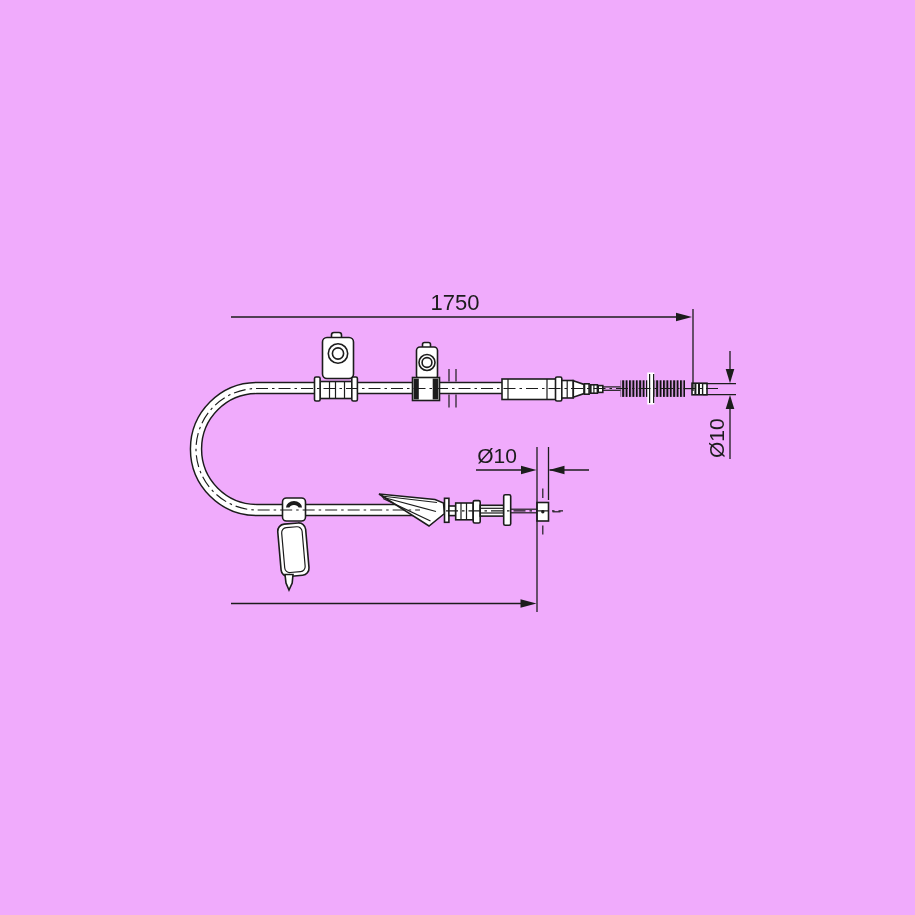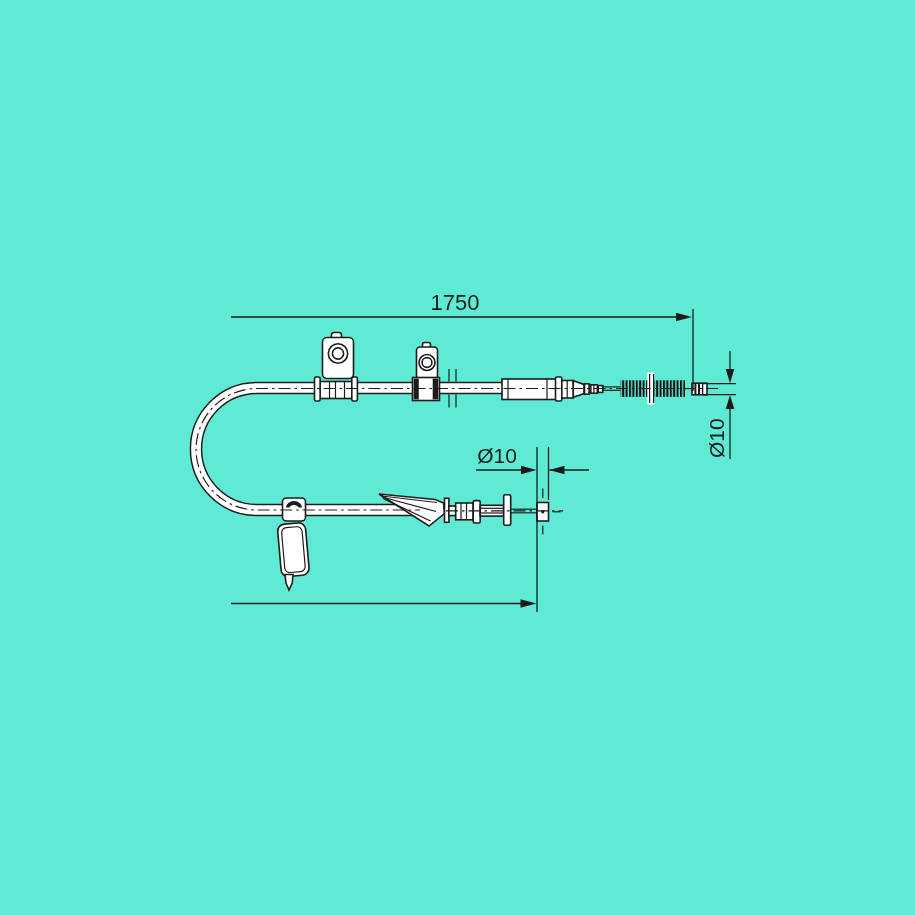--- a/index.html
+++ b/index.html
@@ -6,21 +6,21 @@
     margin: 0;
     padding: 0;
     background: #ffffff;
     width: 915px;
     height: 915px;
     overflow: hidden;
   }
   .canvas-wrap {
     width: 915px;
     height: 915px;
-    background: #5eead4;
+    background: #f0abfc;
     text-decoration: underline;
   }
   svg { display: block; }
   .outline  { fill: #ffffff; stroke: #1c1c1c; stroke-width: 1.6; }
   .stroke   { fill: none;    stroke: #1c1c1c; stroke-width: 1.6; }
   .thin     { fill: none;    stroke: #1c1c1c; stroke-width: 1.2; }
   .dark     { fill: #1c1c1c; stroke: none; }
   .dimline  { fill: none;    stroke: #1c1c1c; stroke-width: 1.3; }
   .arrow    { fill: #1c1c1c; stroke: none; }
   .cline    { fill: none; stroke: #1c1c1c; stroke-width: 1.15;

